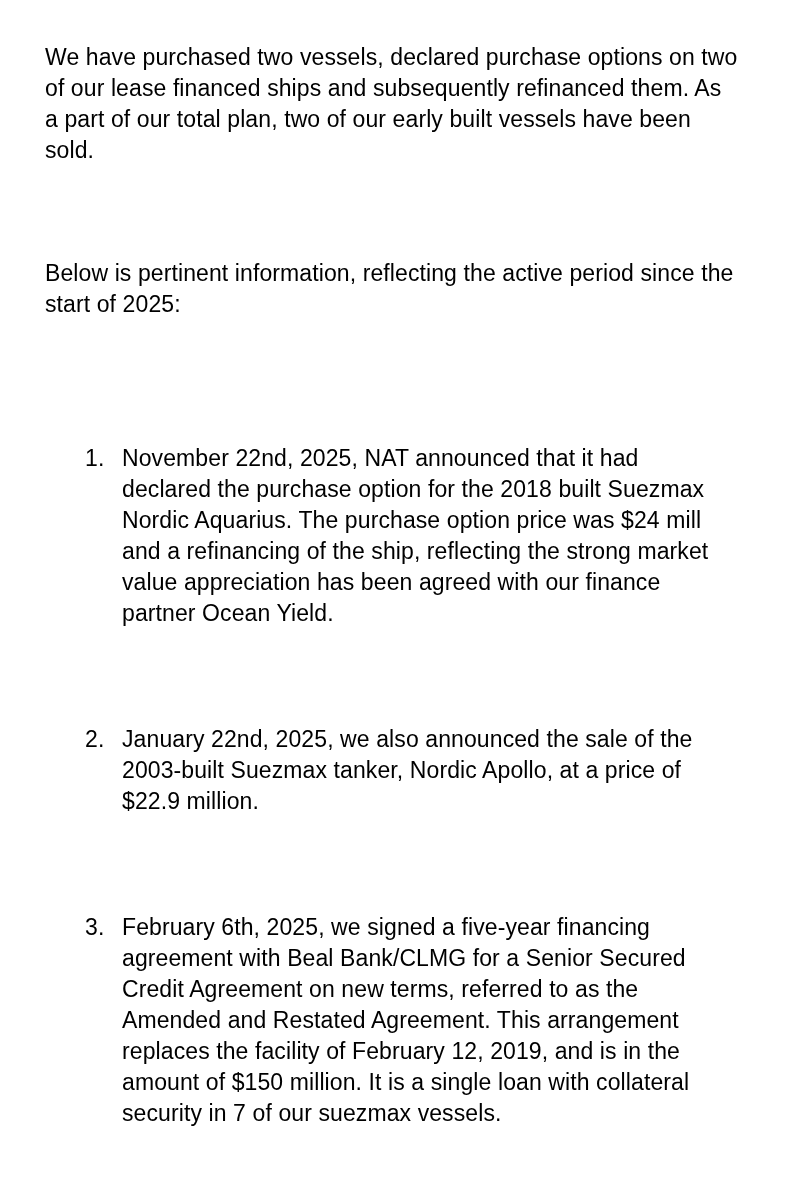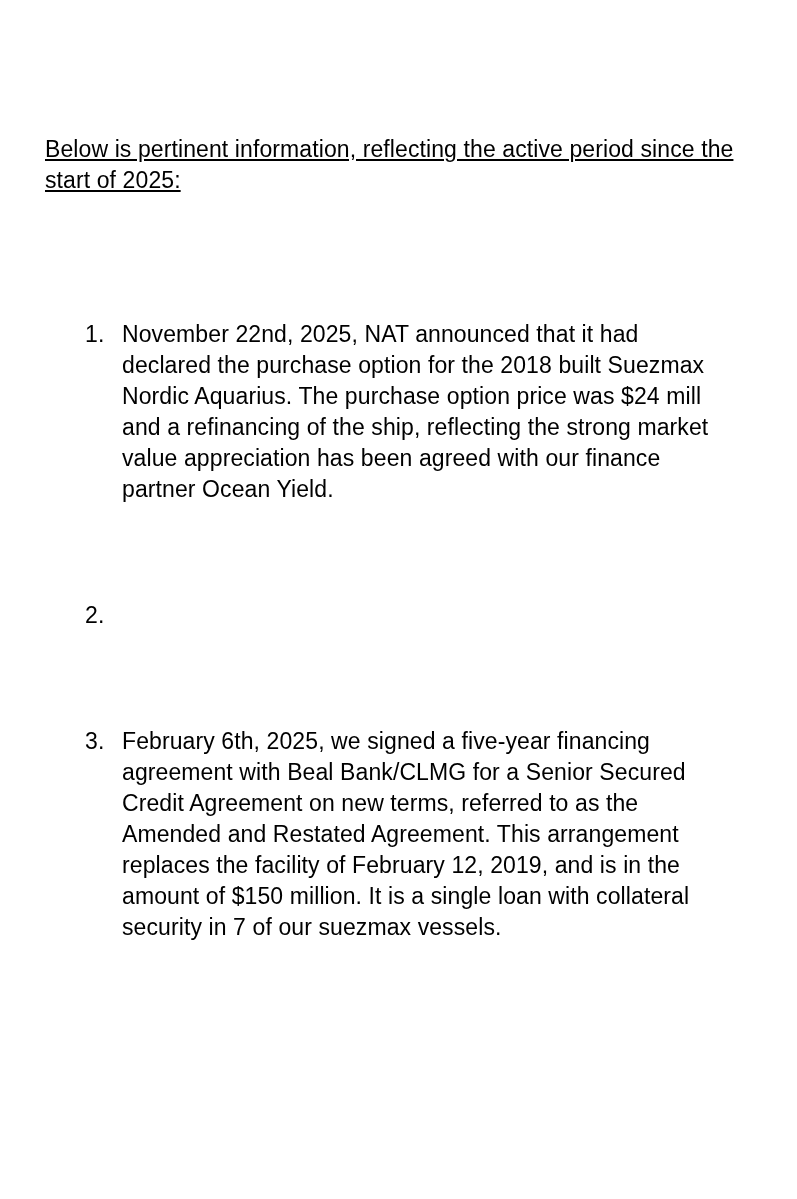--- a/index.html
+++ b/index.html
@@ -11,53 +11,55 @@
     color: #000000;
     overflow: hidden;
   }
   .page { padding: 42px 40px 0 45px; }
   .para {
     font-size: 23px;
     line-height: 31px;
     max-width: 695px;
     letter-spacing: 0.1px;
   }
-  .para-lead { margin-top: 92px; text-decoration: underline; }
+  .para-lead { margin-top: 92px; }
   .list {
     list-style: none;
     margin-top: 123px;
     margin-left: 40px;
   }
   .list-item {
     display: flex;
     font-size: 23px;
     line-height: 31px;
     letter-spacing: 0.1px;
   }
   .list-item + .list-item { margin-top: 95px; }
   .num { width: 37px; flex: 0 0 37px; }
   .item-text { max-width: 590px; }
 </style>
 </head>
 <body>
 
 <div class="page">
 
+  <p class="para">We have purchased two vessels, declared purchase options on two of our lease financed ships and subsequently refinanced them. As a part of our total plan, two of our early built vessels have been sold.</p>
 
   <p class="para para-lead">Below is pertinent information, reflecting the active period since the start of 2025:</p>
 
   <ol class="list">
 
     <li class="list-item">
       <span class="num">1.</span>
       <span class="item-text">November 22nd, 2025, NAT announced that it had declared the purchase option for the 2018 built Suezmax Nordic Aquarius. The purchase option price was $24 mill and a refinancing of the ship, reflecting the strong market value appreciation has been agreed with our finance partner Ocean Yield.</span>
     </li>
 
     <li class="list-item">
       <span class="num">2.</span>
+      <span class="item-text">January 22nd, 2025, we also announced the sale of the 2003-built Suezmax tanker, Nordic Apollo, at a price of $22.9 million.</span>
     </li>
 
     <li class="list-item">
       <span class="num">3.</span>
       <span class="item-text">February 6th, 2025, we signed a five-year financing agreement with Beal Bank/CLMG for a Senior Secured Credit Agreement on new terms, referred to as the Amended and Restated Agreement. This arrangement replaces the facility of February 12, 2019, and is in the amount of $150 million. It is a single loan with collateral security in 7 of our suezmax vessels.</span>
     </li>
 
   </ol>
 </div>
 

